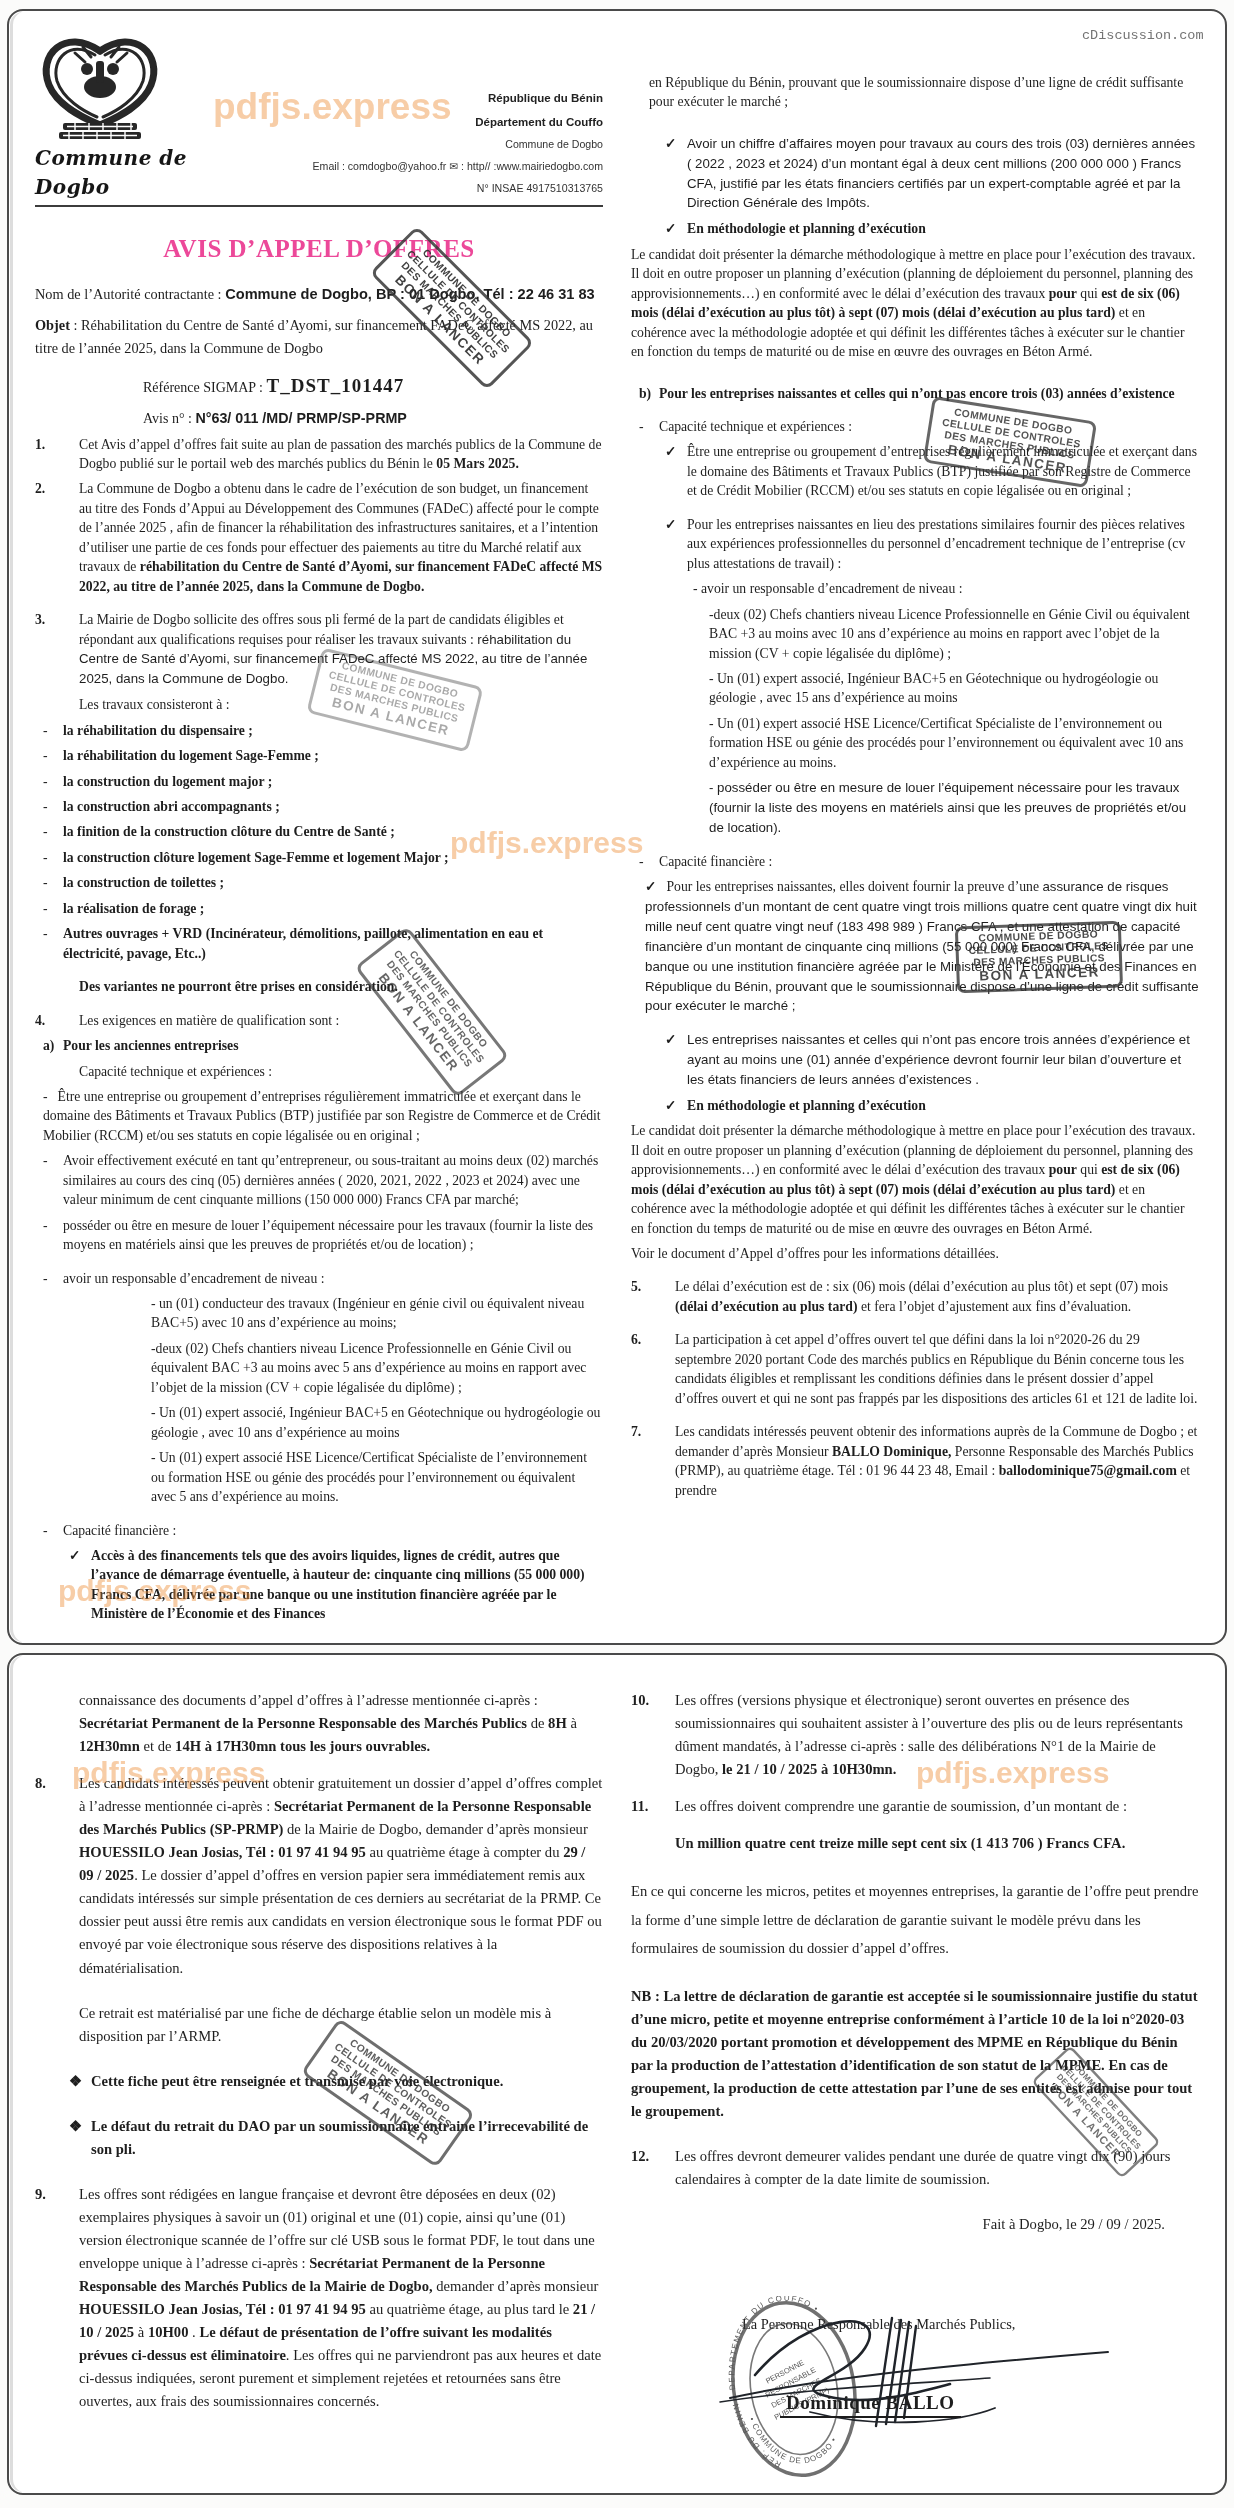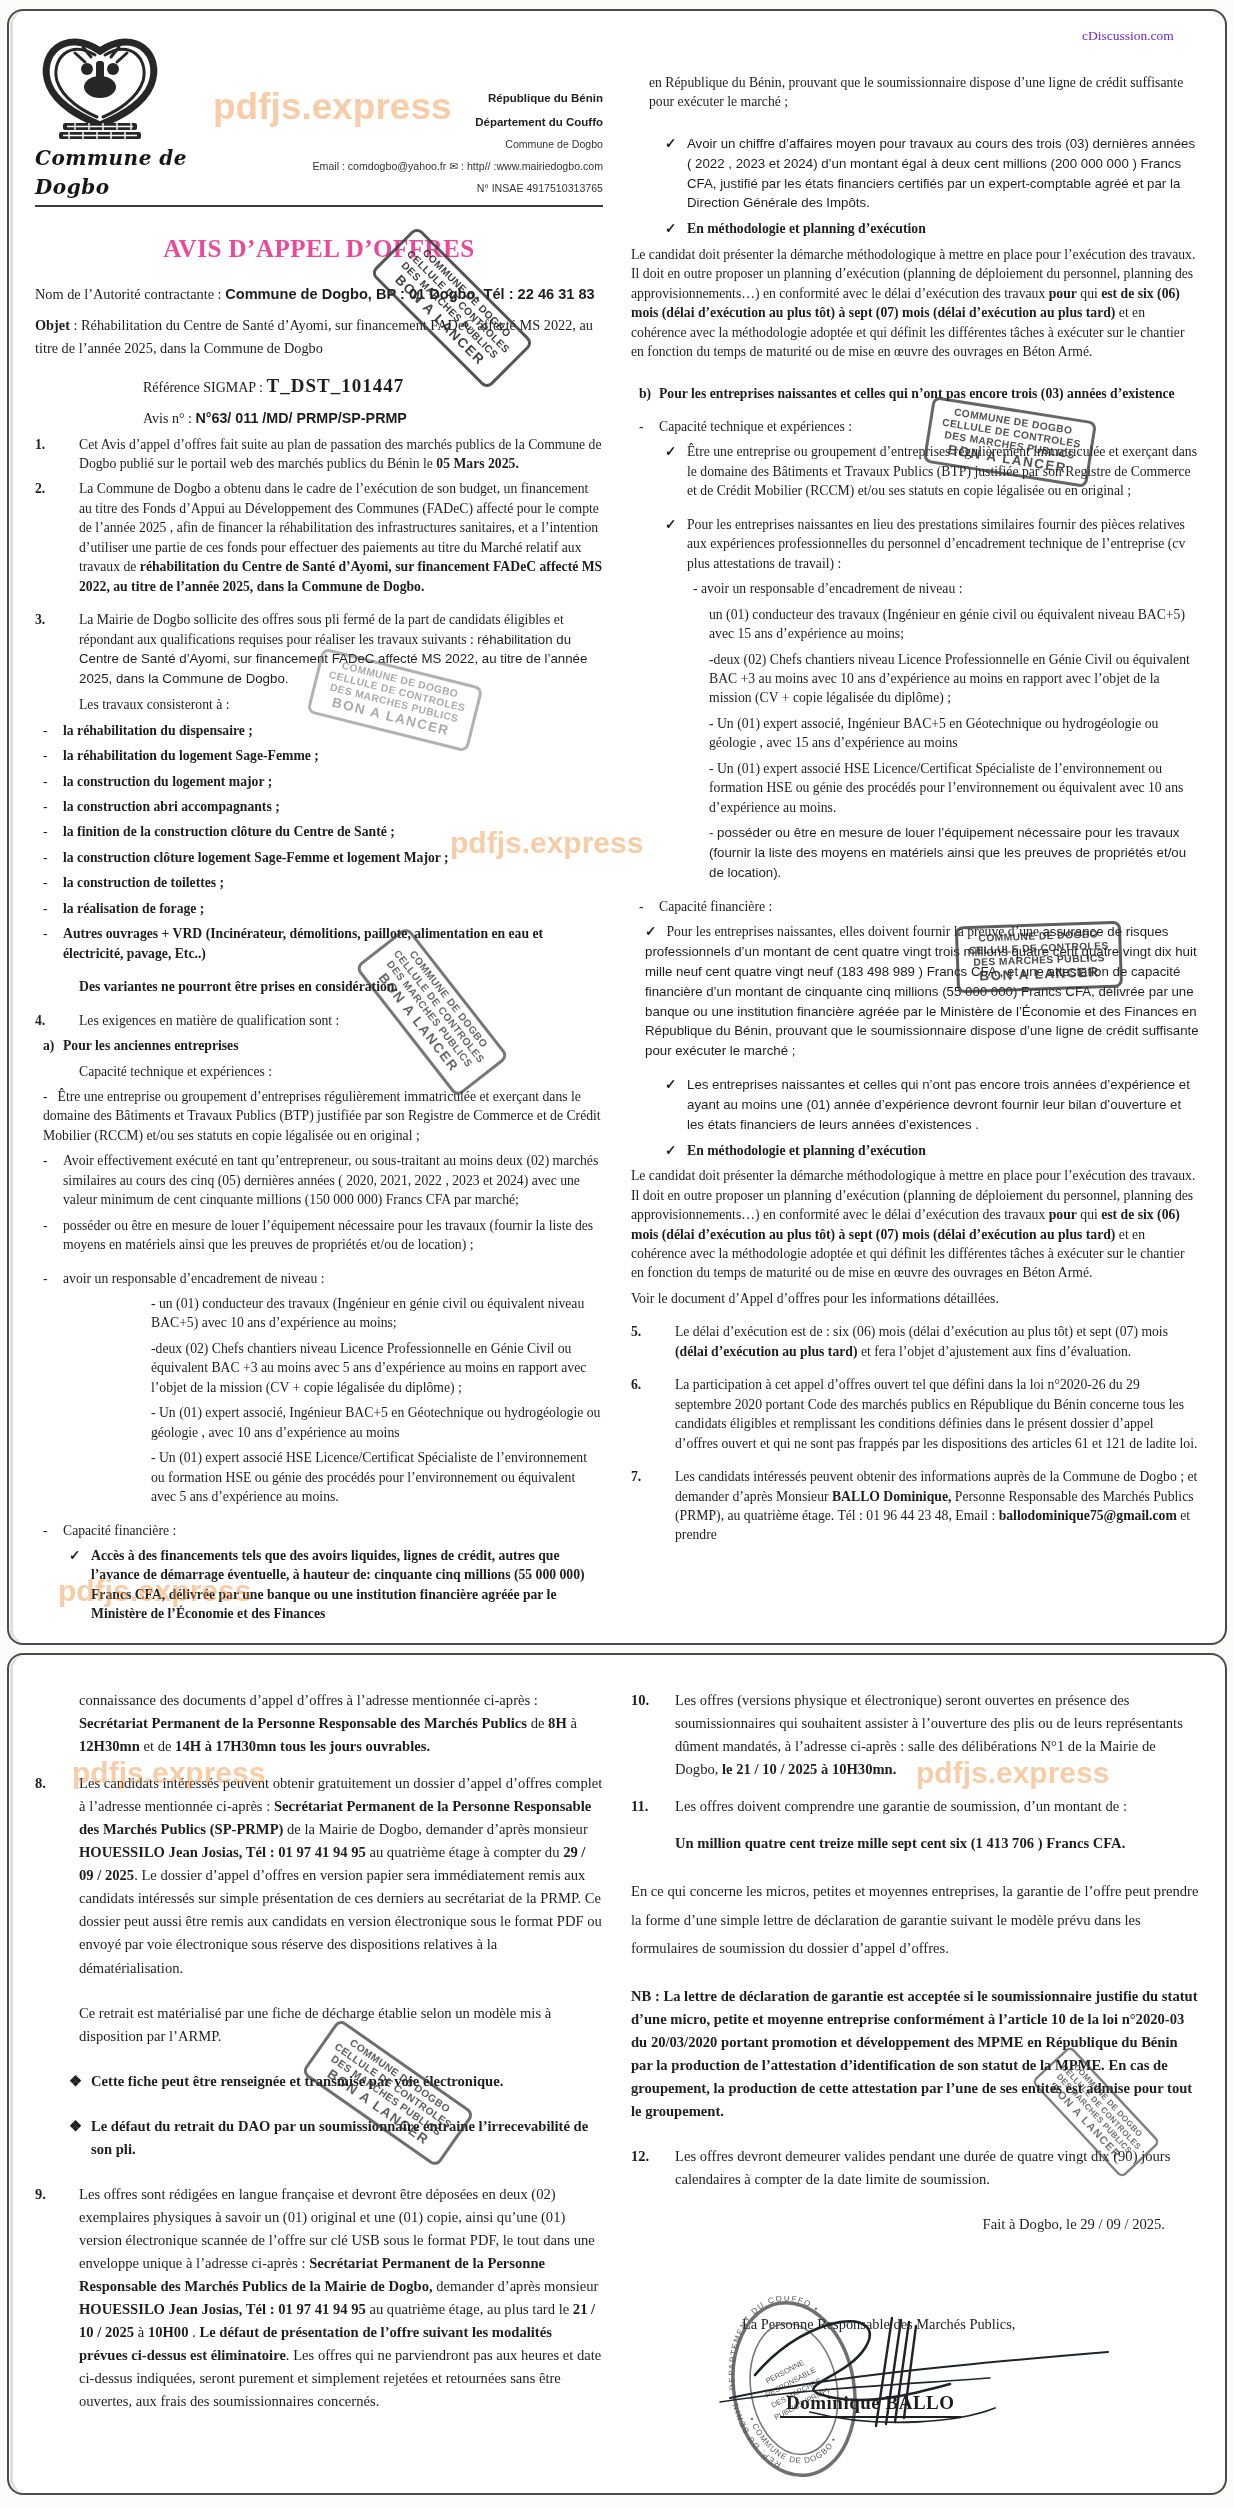--- a/index.html
+++ b/index.html
@@ -76,22 +76,22 @@
     border-radius:8px;padding:4px 10px 5px;text-align:center;width:max-content;
     color:rgba(48,48,48,.92);font-family:"Liberation Sans",sans-serif;line-height:1.15;
     z-index:5;background:transparent;pointer-events:none;
   }
   .stamp .s{font-size:10.3px;font-weight:700;letter-spacing:.4px;}
   .stamp .s4{font-size:13.5px;font-weight:800;letter-spacing:1.5px;margin-top:1px;}
 
   
   .wm{position:absolute;font-family:"Liberation Sans",sans-serif;font-weight:700;
       color:rgba(238,145,60,.45);z-index:6;pointer-events:none;white-space:nowrap;}
-  .wm-cd{position:absolute;font-family:Liberation Serif, serif;font-size:13.5px;
-      color:#6d28d9;z-index:6;pointer-events:none;}
+  .wm-cd{position:absolute;font-family:Liberation Mono, monospace;font-size:13.5px;
+      color:#737373;z-index:6;pointer-events:none;}
 
   
   .sig-title{position:absolute;left:742px;top:2316px;font-size:14.4px;z-index:4;}
   .sig-name{position:absolute;left:780px;top:2392px;font-size:19px;font-weight:700;
     border-bottom:2.5px solid #1c1c1c;padding:0 6px 2px;z-index:6;letter-spacing:.5px;}
   .sig-svg{position:absolute;left:660px;top:2280px;z-index:5;pointer-events:none;}
   .roundstamp-svg{position:absolute;left:724px;top:2296px;z-index:4;pointer-events:none;opacity:.85;}
 </style>
 </head>
 <body>
@@ -284,23 +284,20 @@
             <span class="txt"><span>Être une entreprise ou groupement d’entreprises régulièrement immatriculée et exerçant dans le domaine des Bâtiments et Travaux Publics (BTP) justifiée par son  Registre de Commerce et de Crédit Mobilier (RCCM) et/ou ses statuts en copie légalisée ou en original ;</span></span>
           </div>
           <div class="blk chk gap">
             <span class="marker bold">✓</span>
             <span class="txt"><span>Pour les entreprises naissantes en lieu des prestations similaires fournir des pièces relatives aux expériences professionnelles du personnel d’encadrement technique de l’entreprise (cv plus attestations de travail) :</span></span>
           </div>
           <div class="blk sub1">
             <span class="txt"><span>- avoir un responsable d’encadrement de niveau :</span></span>
           </div>
           <div class="blk sub1b">
-            <span class="txt"><span>un (01) conducteur des travaux (Ingénieur en génie civil ou équivalent niveau BAC+5)  avec 15 ans d’expérience au moins;</span></span>
-          </div>
-          <div class="blk sub1b">
             <span class="txt"><span>-deux (02) Chefs chantiers niveau Licence Professionnelle en Génie Civil ou équivalent BAC +3 au moins  avec 10 ans d’expérience au moins en rapport avec l’objet de la mission (CV + copie légalisée du diplôme) ;</span></span>
           </div>
           <div class="blk sub1b">
             <span class="txt"><span>- Un (01) expert associé, Ingénieur BAC+5 en Géotechnique ou hydrogéologie ou géologie , avec 15 ans d’expérience au moins</span></span>
           </div>
           <div class="blk sub1b">
             <span class="txt"><span>- Un (01) expert associé HSE Licence/Certificat Spécialiste de l’environnement  ou formation HSE ou génie des procédés pour l’environnement ou équivalent avec 10 ans d’expérience au moins.</span></span>
           </div>
           <div class="blk sub1b">
             <span class="txt"><span class="sans">- posséder ou être en mesure de louer l’équipement nécessaire pour les travaux (fournir la liste des moyens en matériels ainsi que les preuves de propriétés et/ou de location).</span></span>

